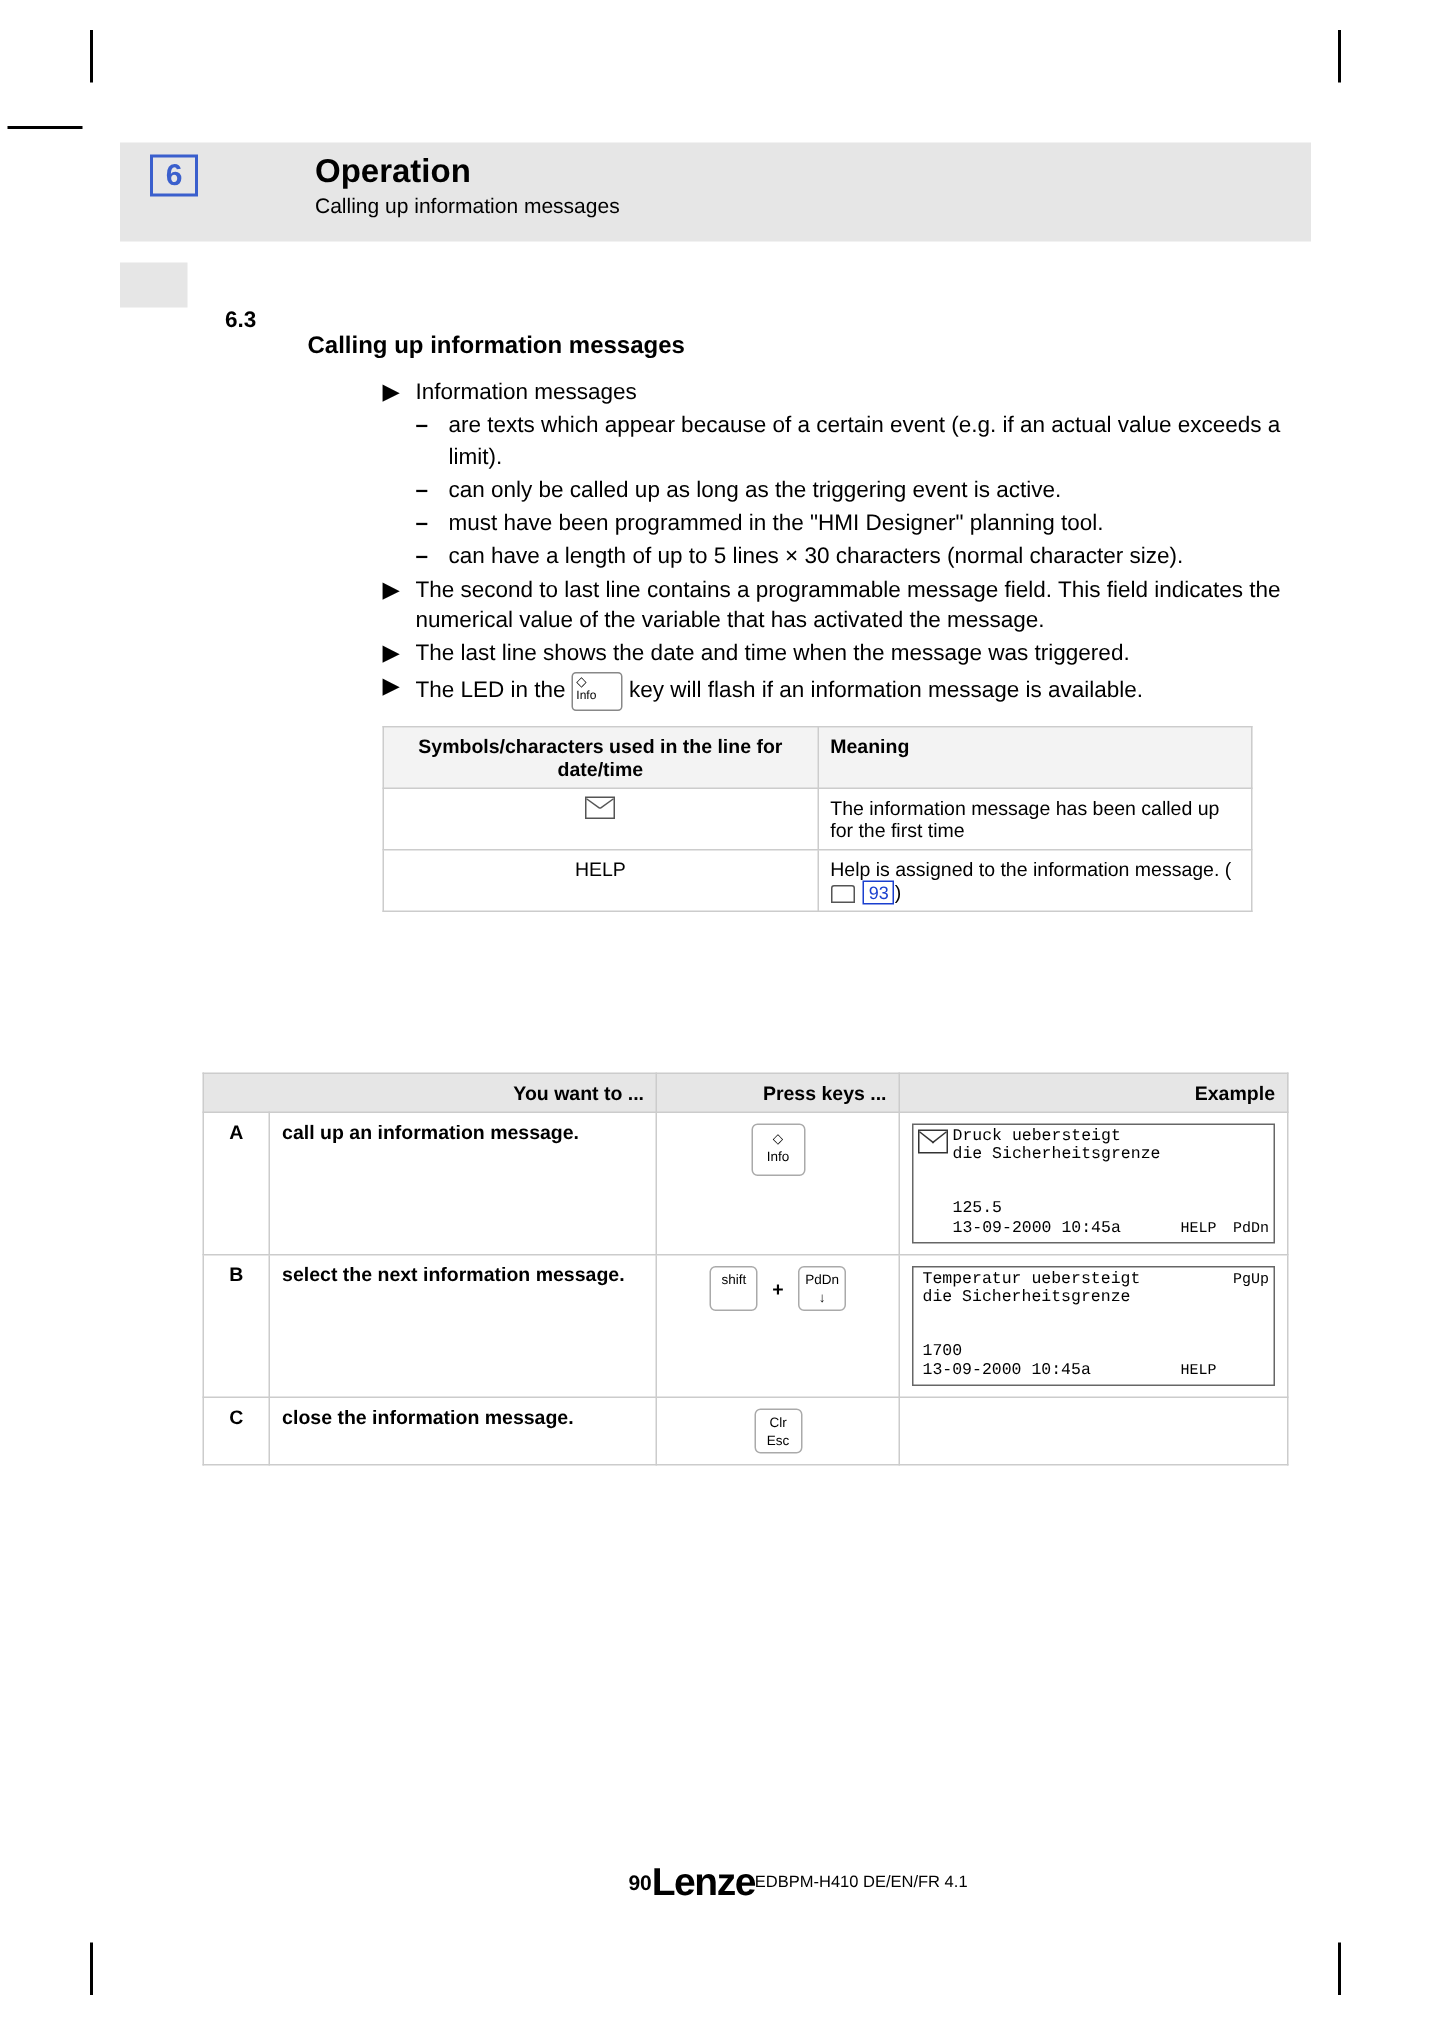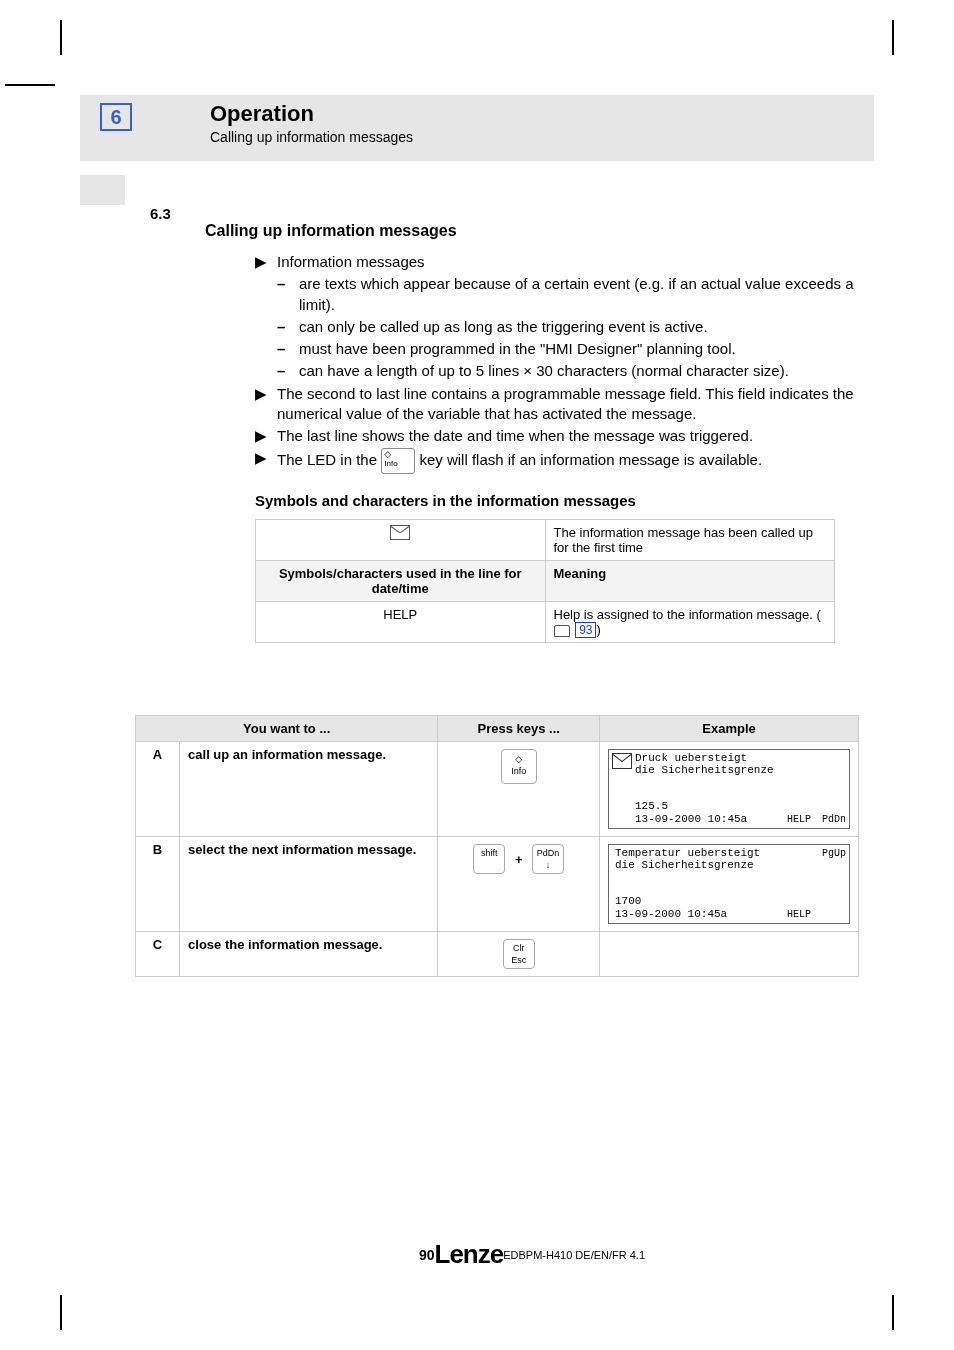--- a/index.html
+++ b/index.html
@@ -75,21 +75,21 @@
 
   table.sym { border-collapse: collapse; margin-top: 10px; margin-left: 50px; width: 580px; font-size: 13px; }
   table.sym th, table.sym td { border: 1px solid #ccc; padding: 5px 8px; text-align: left; vertical-align: top; }
   table.sym th { background: #f3f3f3; font-weight: bold; }
   table.sym .c1 { width: 50%; text-align: center; }
   .link { color: #1a3fcf; border: 1px solid #1a3fcf; padding: 0 3px; font-size: 12px; }
   .book-icon { display: inline-block; width: 14px; height: 10px; border: 1px solid #555; border-radius: 2px 2px 0 0; vertical-align: middle; margin-right: 2px;}
 
   .steps-wrap { position: absolute; left: 135px; right: 95px; top: 715px; }
   table.steps { border-collapse: collapse; width: 100%; font-size: 13px; }
-  table.steps th { background: #e6e6e6; font-weight: bold; text-align: center; padding: 5px 8px; border: 1px solid #ccc; }
+  table.steps th { background: #e6e6e6; font-weight: bold; text-align: right; padding: 5px 8px; border: 1px solid #ccc; }
   table.steps td { border: 1px solid #ccc; padding: 5px 8px; vertical-align: top; }
   .col-id { width: 28px; font-weight: bold; text-align: center; }
   .col-act { width: 250px; font-weight: bold; }
   .col-key { width: 150px; text-align: center; }
   .col-ex { }
 
   .keycap {
     display: inline-block; min-width: 34px; height: 30px;
     border: 1px solid #aaa; border-radius: 4px;
     font-size: 9px; text-align: center; line-height: 12px;
@@ -190,31 +190,30 @@
     <div class="b1">
         <span class="mk">▶</span>
       <span>
         <span>The LED in the </span>
         <span class="inline-key"><span class="dot">◇</span><br><span>Info</span></span>
         <span> key will flash if an information message is available.</span>
       </span>
     </div>
   </div>
 
-  <div class="subhead">Symbols and characters in the information messages</div>
 
   <table class="sym">
     <tbody>
         <tr>
+      <th class="c1">Symbols/characters used in the line for date/time</th>
+      <th>Meaning</th>
+    </tr>
+    <tr>
       <td class="c1"><span class="env-sym"></span></td>
       <td>The information message has been called up for the first time</td>
-    </tr>
-    <tr>
-      <th class="c1">Symbols/characters used in the line for date/time</th>
-      <th>Meaning</th>
     </tr>
     <tr>
       <td class="c1">HELP</td>
       <td>
         <span>Help is assigned to the information message. (</span><span class="book-icon"></span> <span class="link">93</span><span>)</span>
       </td>
     </tr>
   </tbody>
     </table>
 </div>

